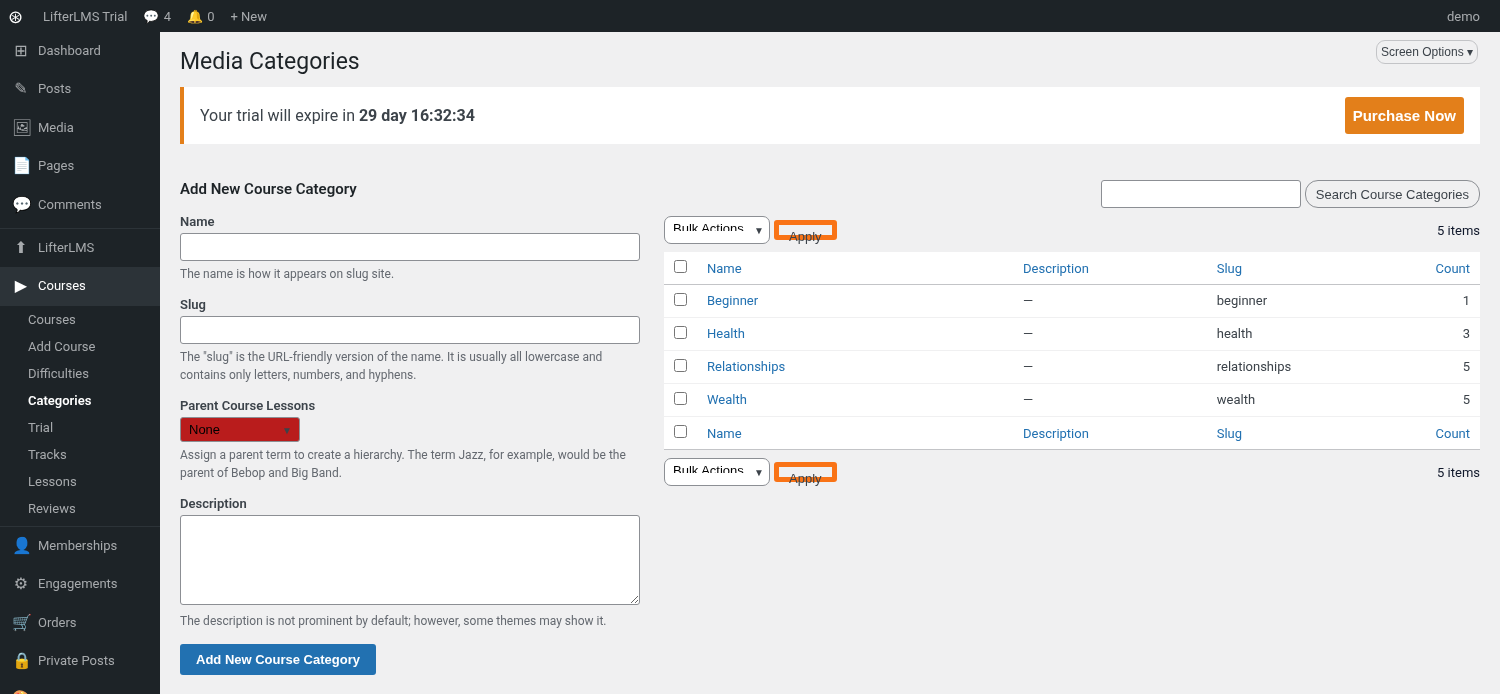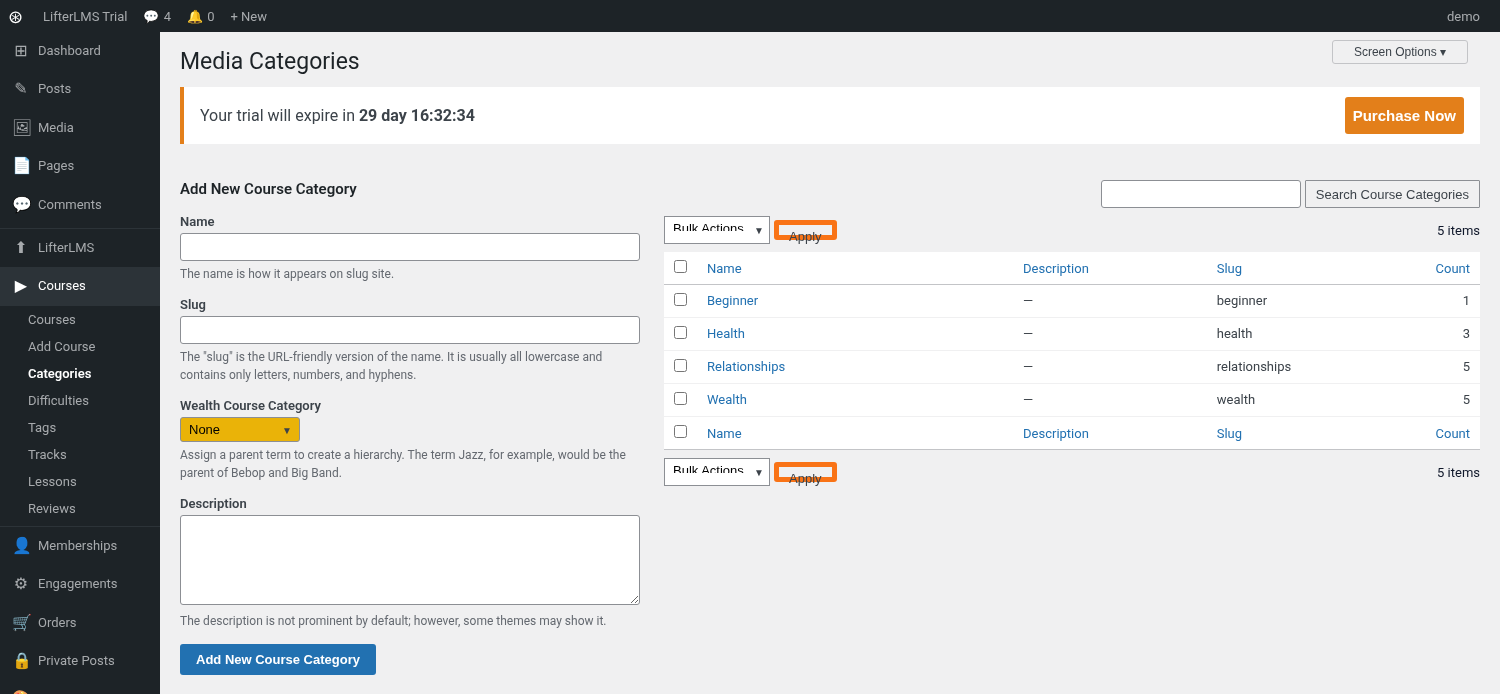--- a/index.html
+++ b/index.html
@@ -56,25 +56,25 @@
     
     #main {
       flex: 1;
       padding: 16px 20px;
       background: #f0f0f1;
       position: relative;
     }
 
     .screen-options-btn {
       position: absolute;
-      top: 8px; right: 32px;
+      top: 8px; right: 22px;
       background: #f0f0f1;
       border: 1px solid #c3c4c7;
-      border-radius: 3px;
-      padding: 4px 21px;
+      border-radius: 9px;
+      padding: 4px 4px;
       font-size: 12px;
       cursor: pointer;
       color: #3c434a;
     }
 
     .page-title {
       font-size: 23px;
       font-weight: 400;
       color: #1d2327;
       margin-bottom: 12px;
@@ -126,21 +126,21 @@
       height: 28px;
     }
     .form-hint { font-size: 12px; color: #646970; margin-top: 4px; line-height: 1.5; }
     .form-select-wrap { position: relative; display: inline-block; }
     .form-select {
       appearance: none;
       border: 1px solid #8c8f94;
       border-radius: 3px;
       padding: 4px 24px 4px 8px;
       font-size: 13px;
-      background: #eab308;
+      background: #b91c1c;
       min-width: 120px;
       cursor: pointer;
     }
     .select-arrow { position: absolute; right: 8px; top: 50%; transform: translateY(-50%); pointer-events: none; color: #3c434a; font-size: 10px; }
     .form-textarea {
       width: 100%;
       border: 1px solid #8c8f94;
       border-radius: 3px;
       padding: 6px 8px;
       font-size: 13px;
@@ -174,38 +174,38 @@
       border: 1px solid #8c8f94;
       border-radius: 3px;
       padding: 4px 8px;
       font-size: 13px;
       width: 200px;
       height: 28px;
     }
     .search-btn {
       background: #f0f0f1;
       border: 1px solid #8c8f94;
-      border-radius: 1px;
+      border-radius: 13px;
       padding: 4px 10px;
       font-size: 13px;
       cursor: pointer;
       color: #3c434a;
       height: 28px;
     }
 
     .bulk-bar {
       display: flex;
       align-items: center;
       gap: 4px;
       margin-bottom: 8px;
     }
     .bulk-select {
       appearance: none;
       border: 1px solid #8c8f94;
-      border-radius: 0;
+      border-radius: 7px;
       padding: 4px 24px 12px 8px;
       font-size: 13px;
       background: #fff;
       position: relative;
       cursor: pointer;
       height: 28px;
     }
     .bulk-select-wrap { position: relative; display: inline-block; }
     .bulk-arrow { position: absolute; right: 6px; top: 50%; transform: translateY(-50%); pointer-events: none; font-size: 10px; color: #3c434a; }
     .apply-btn {
@@ -301,28 +301,28 @@
     <div class="sidebar-item active-parent">
       <span class="sidebar-icon">▶</span>
       <span>Courses</span>
     </div>
     <div class="sidebar-sub-item">
       <span>Courses</span>
     </div>
     <div class="sidebar-sub-item">
       <span>Add Course</span>
     </div>
+    <div class="sidebar-sub-item">
+      <span>Difficulties</span>
+    </div>
     <div class="sidebar-sub-item active">
       <span>Categories</span>
     </div>
     <div class="sidebar-sub-item">
-      <span>Difficulties</span>
-    </div>
-    <div class="sidebar-sub-item">
-      <span>Tags</span>
+      <span>Trial</span>
     </div>
     <div class="sidebar-sub-item">
       <span>Tracks</span>
     </div>
     <div class="sidebar-sub-item">
       <span>Lessons</span>
     </div>
     <div class="sidebar-sub-item">
       <span>Reviews</span>
     </div>
@@ -376,21 +376,21 @@
           <p class="form-hint">The name is how it appears on slug site.</p>
         </div>
 
         <div class="form-group">
           <label class="form-label">Slug</label>
           <input class="form-input" type="text" style="">
           <p class="form-hint">The "slug" is the URL-friendly version of the name. It is usually all lowercase and contains only letters, numbers, and hyphens.</p>
         </div>
 
         <div class="form-group">
-          <label class="form-label">Wealth Course Category</label>
+          <label class="form-label">Parent Course Lessons</label>
           <div class="form-select-wrap">
             <select class="form-select">
               <option>None</option>
             </select>
             <span class="select-arrow">▼</span>
           </div>
           <p class="form-hint">Assign a parent term to create a hierarchy. The term Jazz, for example, would be the parent of Bebop and Big Band.</p>
         </div>
 
         <div class="form-group">

